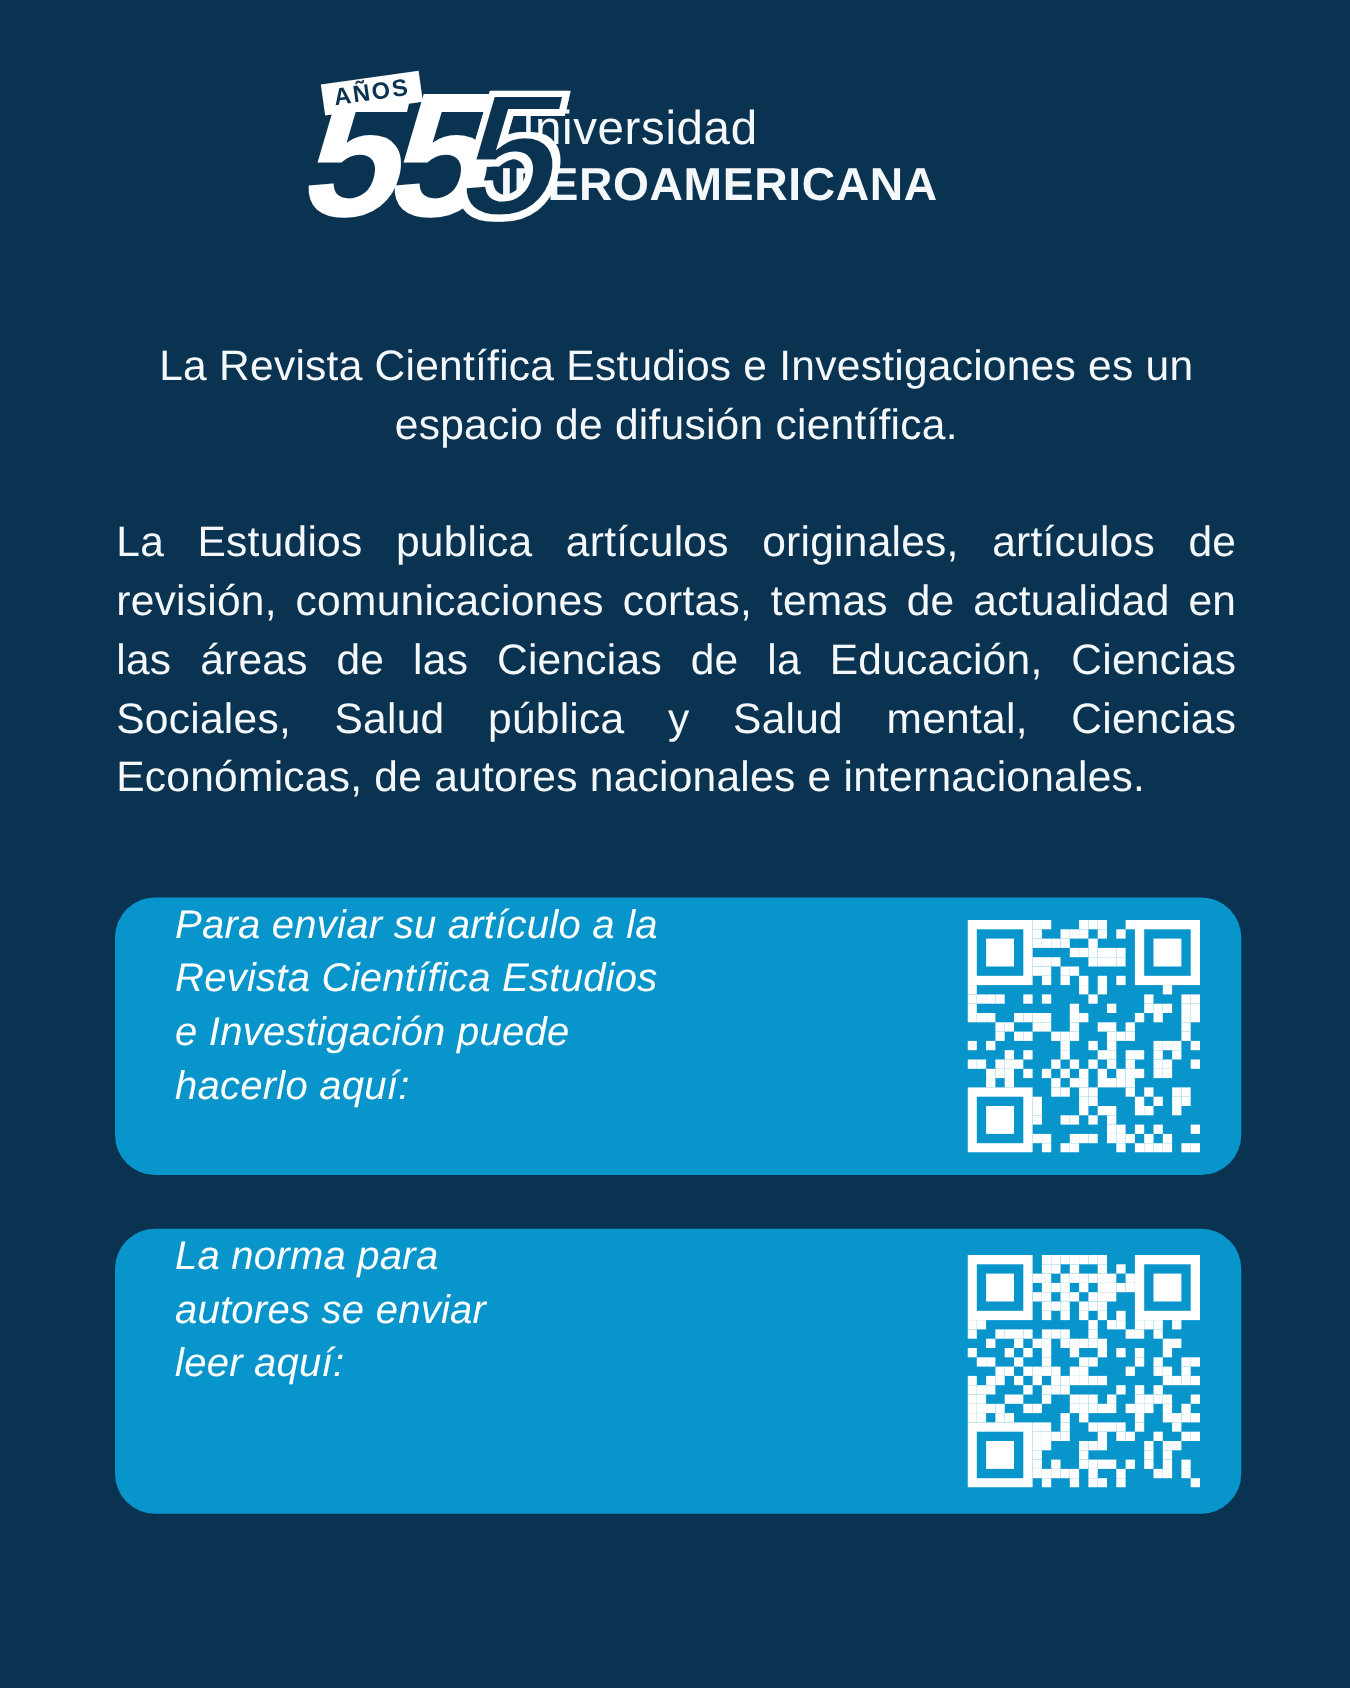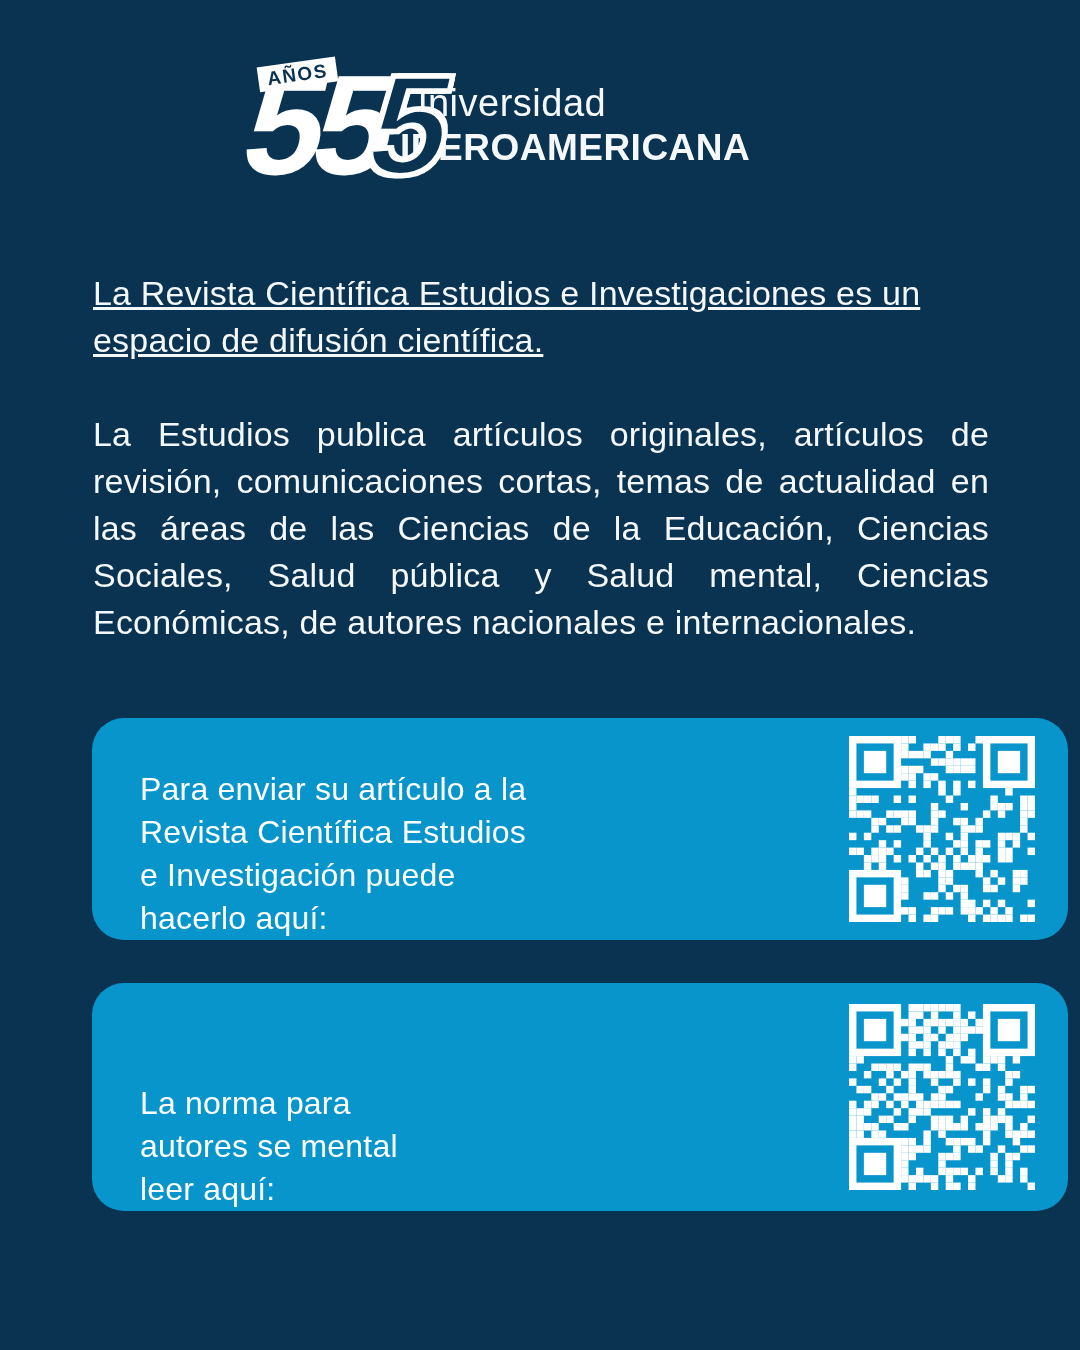--- a/index.html
+++ b/index.html
@@ -39,28 +39,28 @@
     transform:rotate(-8deg);
     z-index:3;
   }
   .logo-text{margin-left:12px;padding-top:22px;}
   .logo-line1{font-size:38px;font-weight:400;line-height:42px;letter-spacing:0.5px;}
   .logo-line2{font-size:37px;font-weight:700;line-height:48px;letter-spacing:0.5px;}
 
   
   .intro{position:absolute;left:93px;top:270px;width:896px;}
   .intro p{margin:0;font-size:34px;line-height:47px;font-weight:400;letter-spacing:0.2px;}
-  .p1{text-align:left;margin-bottom:47px !important;text-decoration:underline;}
+  .p1{text-align:center;margin-bottom:47px !important;}
   .p2{text-align:justify;}
 
   
   .card{
-    position:absolute;left:92px;width:976px;
+    position:absolute;left:92px;width:901px;
     background:#0895CB;border-radius:32px;
-    display:flex;align-items:flex-end;
+    display:flex;align-items:flex-start;font-style:italic;
   }
   .card-1{top:718px;height:222px;}
   .card-2{top:983px;height:228px;}
   .card-text{
     margin-left:48px;
     font-size:32px;line-height:43px;font-weight:400;
     color:#FFFFFF;white-space:pre-line;letter-spacing:0.2px;
   }
   .qr{
     position:absolute;right:33px;top:50%;
@@ -300,21 +300,21 @@
         <rect x="152" y="8" width="40" height="40" fill="#0895CB"></rect>
         <rect x="160" y="16" width="24" height="24" fill="#FFFFFF"></rect>
         <rect x="0" y="144" width="56" height="56" fill="#FFFFFF"></rect>
         <rect x="8" y="152" width="40" height="40" fill="#0895CB"></rect>
         <rect x="16" y="160" width="24" height="24" fill="#FFFFFF"></rect>
       </svg>
   </div>
 
   <div class="card card-2">
     <div class="card-text">La norma para
-autores se mental
+autores se enviar
 leer aquí:</div>
     <svg class="qr" id="qr2" viewBox="0 0 200 200">
         <rect x="64" y="0" width="8" height="8" fill="#FFFFFF"></rect>
         <rect x="72" y="0" width="8" height="8" fill="#FFFFFF"></rect>
         <rect x="80" y="0" width="8" height="8" fill="#FFFFFF"></rect>
         <rect x="88" y="0" width="8" height="8" fill="#FFFFFF"></rect>
         <rect x="96" y="0" width="8" height="8" fill="#FFFFFF"></rect>
         <rect x="104" y="0" width="8" height="8" fill="#FFFFFF"></rect>
         <rect x="112" y="0" width="8" height="8" fill="#FFFFFF"></rect>
         <rect x="64" y="8" width="8" height="8" fill="#FFFFFF"></rect>

